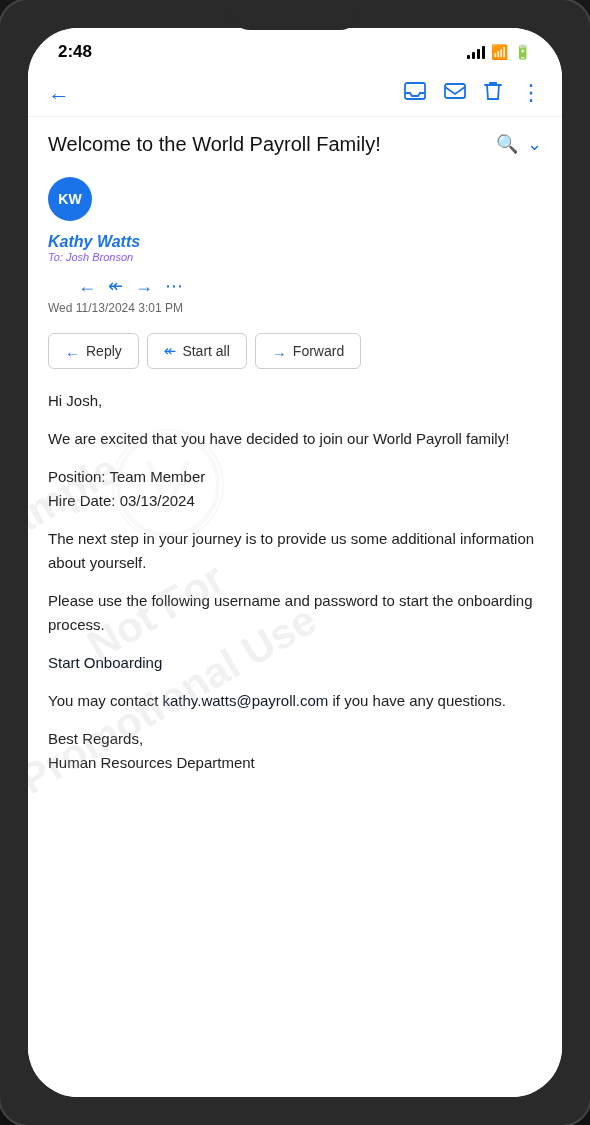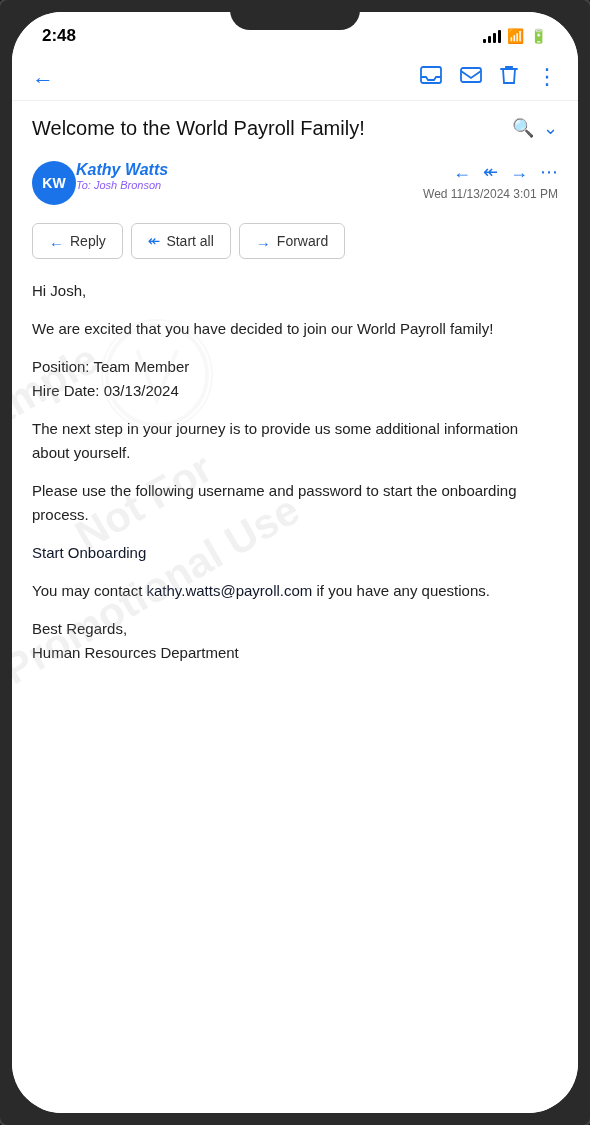--- a/index.html
+++ b/index.html
@@ -10,22 +10,22 @@
       justify-content: center;
       align-items: center;
       min-height: 100vh;
       font-family: -apple-system, BlinkMacSystemFont, 'Segoe UI', sans-serif;
     }
 
     .phone-outer {
       width: 590px;
       height: 1125px;
       background: #2a2a2a;
-      border-radius: 8px;
-      padding: 12px;
+      border-radius: 28px;
+      padding: 28px;
       box-shadow: 0 0 0 2px #444, 0 20px 60px rgba(0,0,0,0.8);
       position: relative;
     }
 
     .phone-inner {
       width: 100%;
       height: 100%;
       background: #ffffff;
       border-radius: 50px;
       overflow: hidden;
@@ -125,20 +125,22 @@
       align-items: center;
       gap: 8px;
       margin-left: 10px;
     }
 
     
     .sender-row {
       display: flex;
       align-items: flex-start;
       padding: 10px 20px;
+      gap: 12px;
+      flex-direction: column;
     }
 
     .avatar {
       width: 44px;
       height: 44px;
       border-radius: 50%;
       background: #1a73e8;
       display: flex;
       align-items: center;
       justify-content: center;

